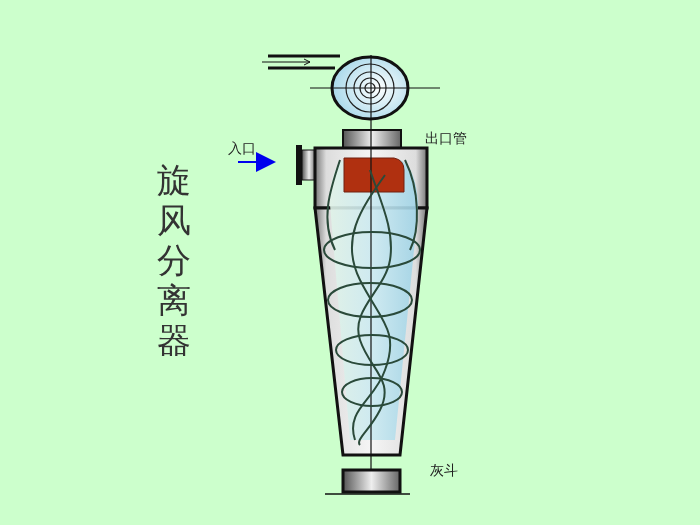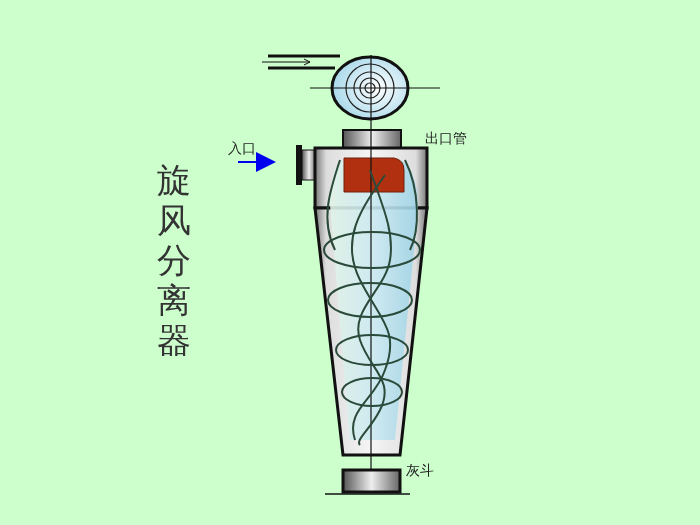--- a/index.html
+++ b/index.html
@@ -13,21 +13,21 @@
     position: absolute; left: 154px; top: 160px;
     width: 40px; font-size: 34px; line-height: 40px;
     color: #333; text-align: center;
   }
   .title-vert span { display: block; }
   .label {
     position: absolute; font-size: 14px; color: #222;
   }
   #label-inlet { left: 228px; top: 132px; margin-top: 8px; }
   #label-outlet { left: 425px; top: 118px; margin-top: 12px; }
-  #label-hopper { left: 406px; top: 462px; }
+  #label-hopper { left: 430px; top: 462px; }
   svg { position: absolute; left: 0; top: 0; }
 </style>
 </head>
 <body>
 
 <svg width="700" height="525" viewBox="0 0 700 525">
   <defs>
     <linearGradient id="metal" x1="0" x2="1" y1="0" y2="0">
       <stop offset="0" stop-color="#555"></stop>
       <stop offset="0.5" stop-color="#eee"></stop>

